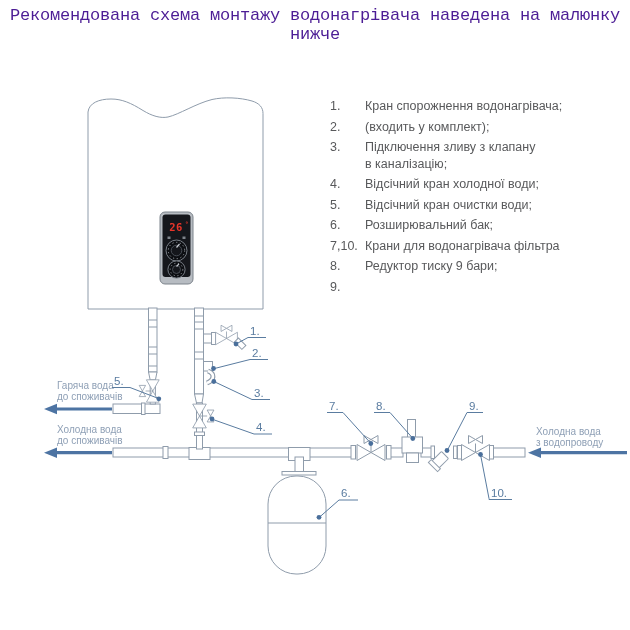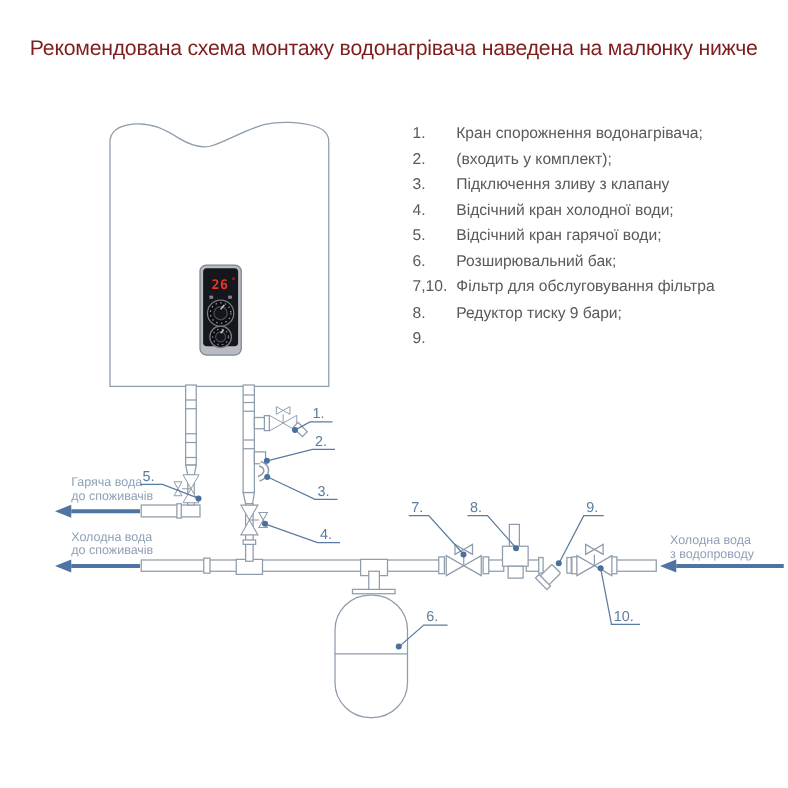--- a/index.html
+++ b/index.html
@@ -1,22 +1,22 @@
 <!DOCTYPE html>
 <html><head>
 <meta charset="utf-8">
 <style>
   html,body{margin:0;padding:0;}
   body{
     width:630px;height:630px;position:relative;background:#ffffff;
     font-family:"Liberation Sans",sans-serif;overflow:hidden;
   }
   .title{
-    position:absolute;top:29px;left:0;width:630px;text-align:center;
-    font-family:Liberation Sans, sans-serif;font-size:17px;color:#7f1d1d;
+    position:absolute;top:6px;left:0;width:630px;text-align:center;
+    font-family:Liberation Mono, monospace;font-size:17px;color:#4c1d95;
     letter-spacing:-0.2px;
   }
   .legend{
     position:absolute;left:330px;top:98px;width:285px;
     font-size:12.5px;line-height:16.5px;color:#58595b;
   }
   .legend-row{display:flex;margin-bottom:4px;}
   .legend-num{width:35px;flex:none;}
   .legend-text{flex:1;}
   svg{position:absolute;left:0;top:0;}
@@ -260,44 +260,45 @@
   <div class="legend-row">
     <span class="legend-num">2.</span>
     <span class="legend-text">
       <div>(входить у комплект);</div>
     </span>
   </div>
   <div class="legend-row">
     <span class="legend-num">3.</span>
     <span class="legend-text">
       <div>Підключення зливу з клапану</div>
+      <div>в каналізацію;</div>
     </span>
   </div>
   <div class="legend-row">
     <span class="legend-num">4.</span>
     <span class="legend-text">
         <div>Відсічний кран холодної води;</div>
       </span>
   </div>
   <div class="legend-row">
     <span class="legend-num">5.</span>
     <span class="legend-text">
-        <div>Відсічний кран гарячої води;</div>
+        <div>Відсічний кран очистки води;</div>
       </span>
   </div>
   <div class="legend-row">
     <span class="legend-num">6.</span>
     <span class="legend-text">
         <div>Розширювальний бак;</div>
       </span>
   </div>
   <div class="legend-row">
     <span class="legend-num">7,10.</span>
     <span class="legend-text">
-      <div>Фільтр для обслуговування фільтра</div>
+      <div>Крани для водонагрівача фільтра</div>
     </span>
   </div>
   <div class="legend-row">
     <span class="legend-num">8.</span>
     <span class="legend-text">
         <div>Редуктор тиску 9 бари;</div>
       </span>
   </div>
   <div class="legend-row">
     <span class="legend-num">9.</span>

